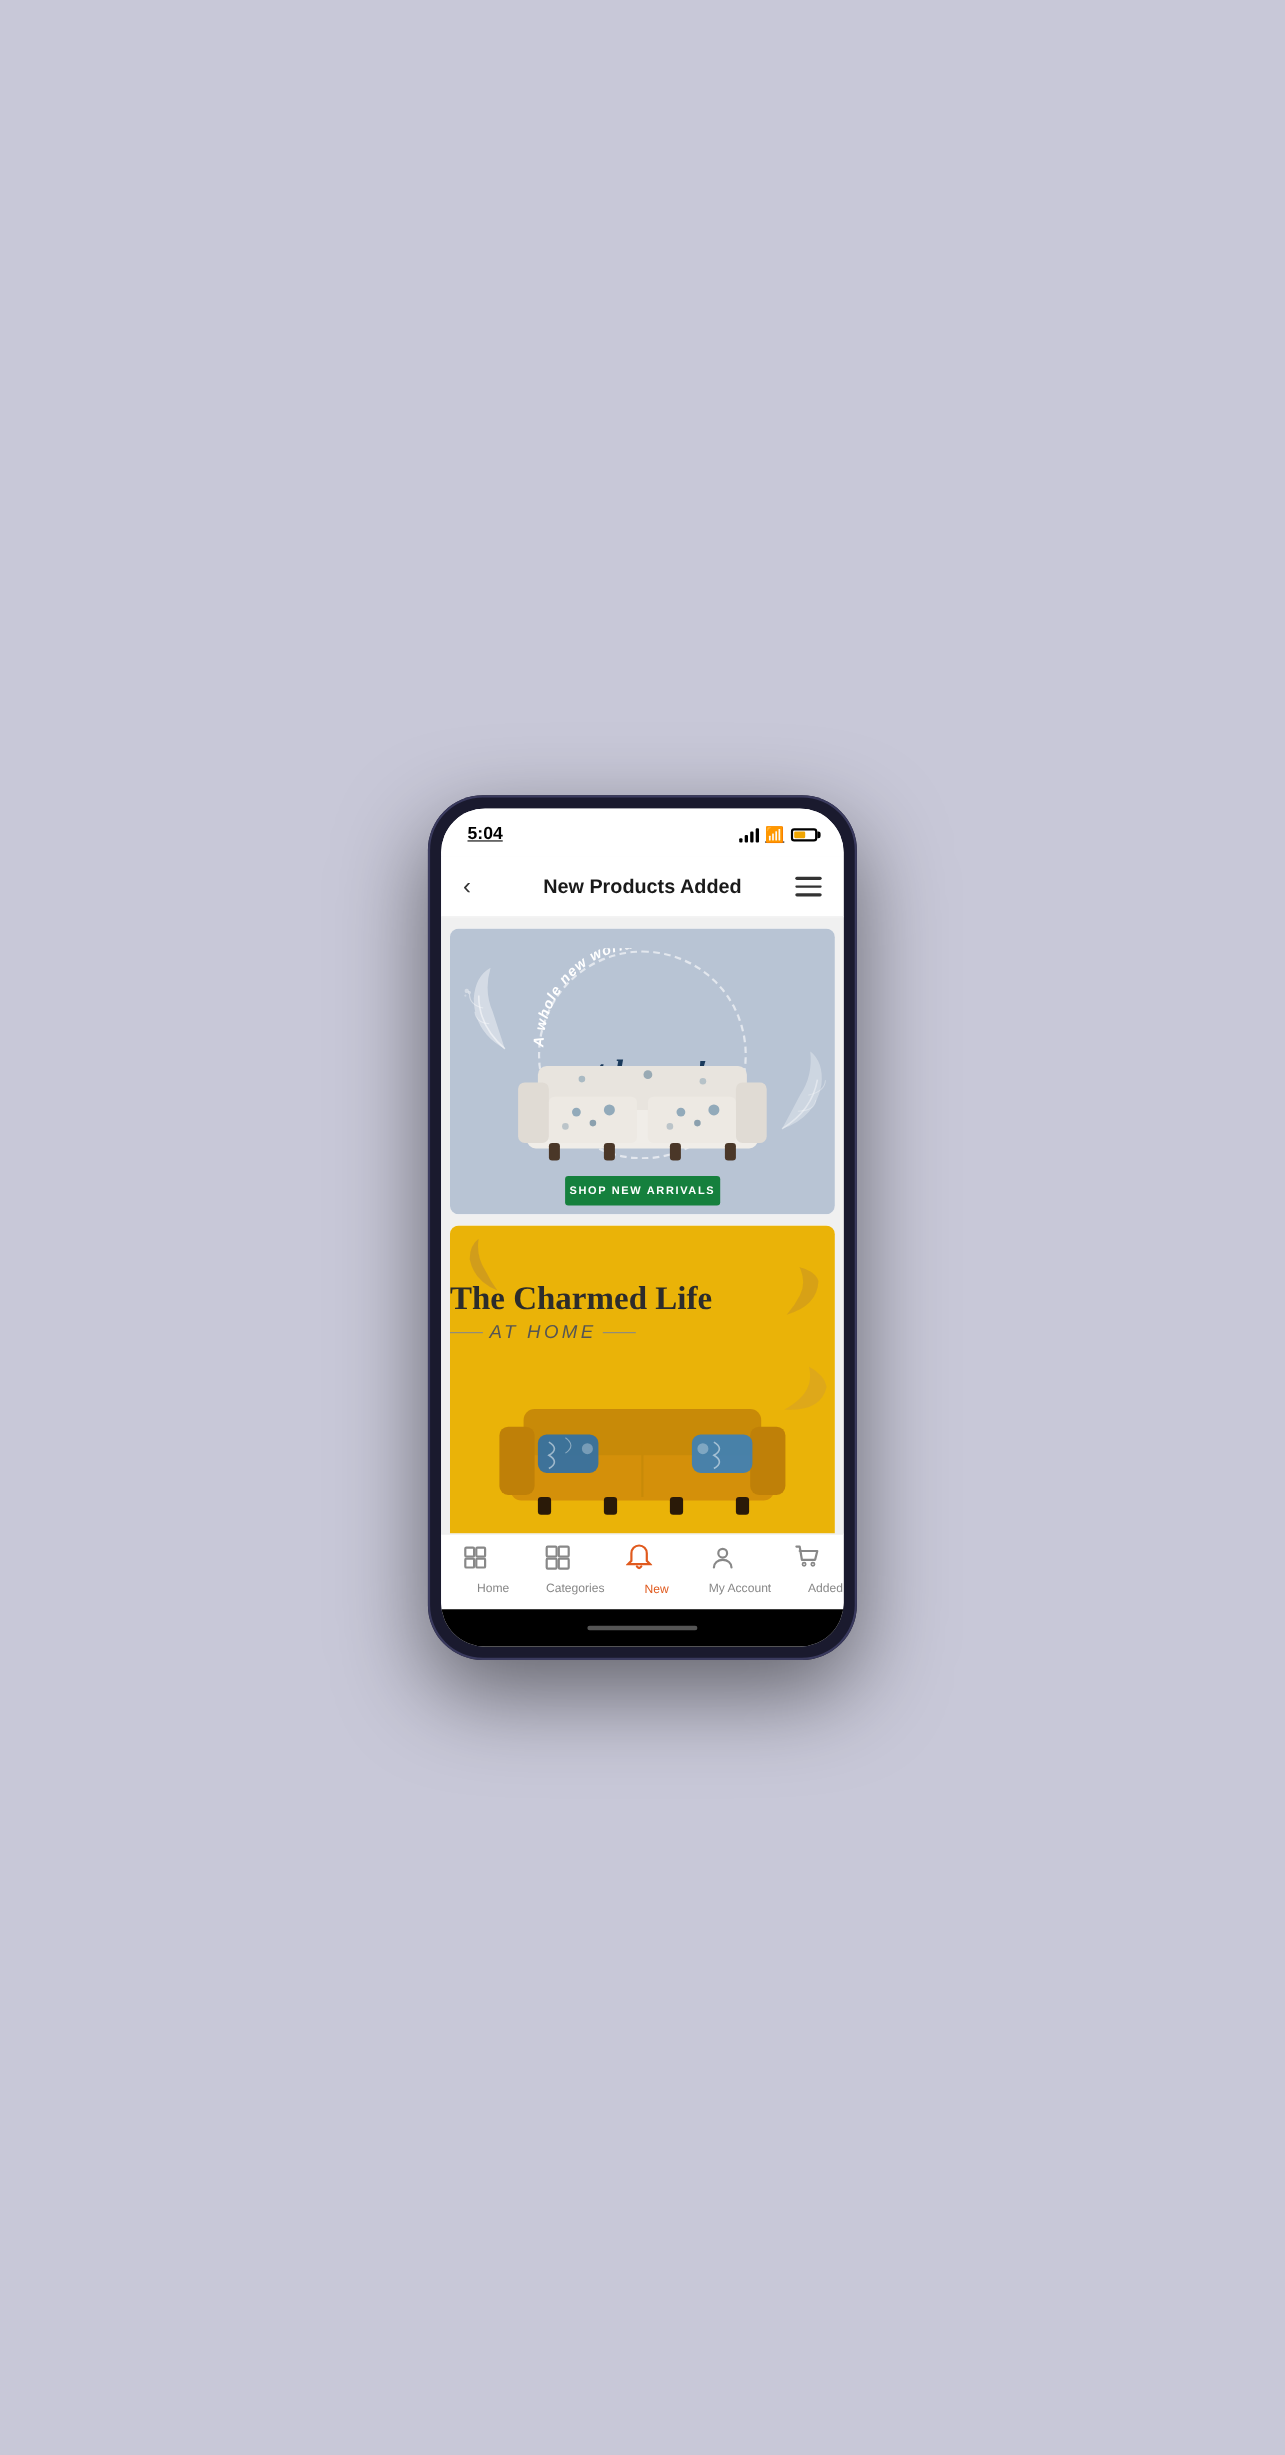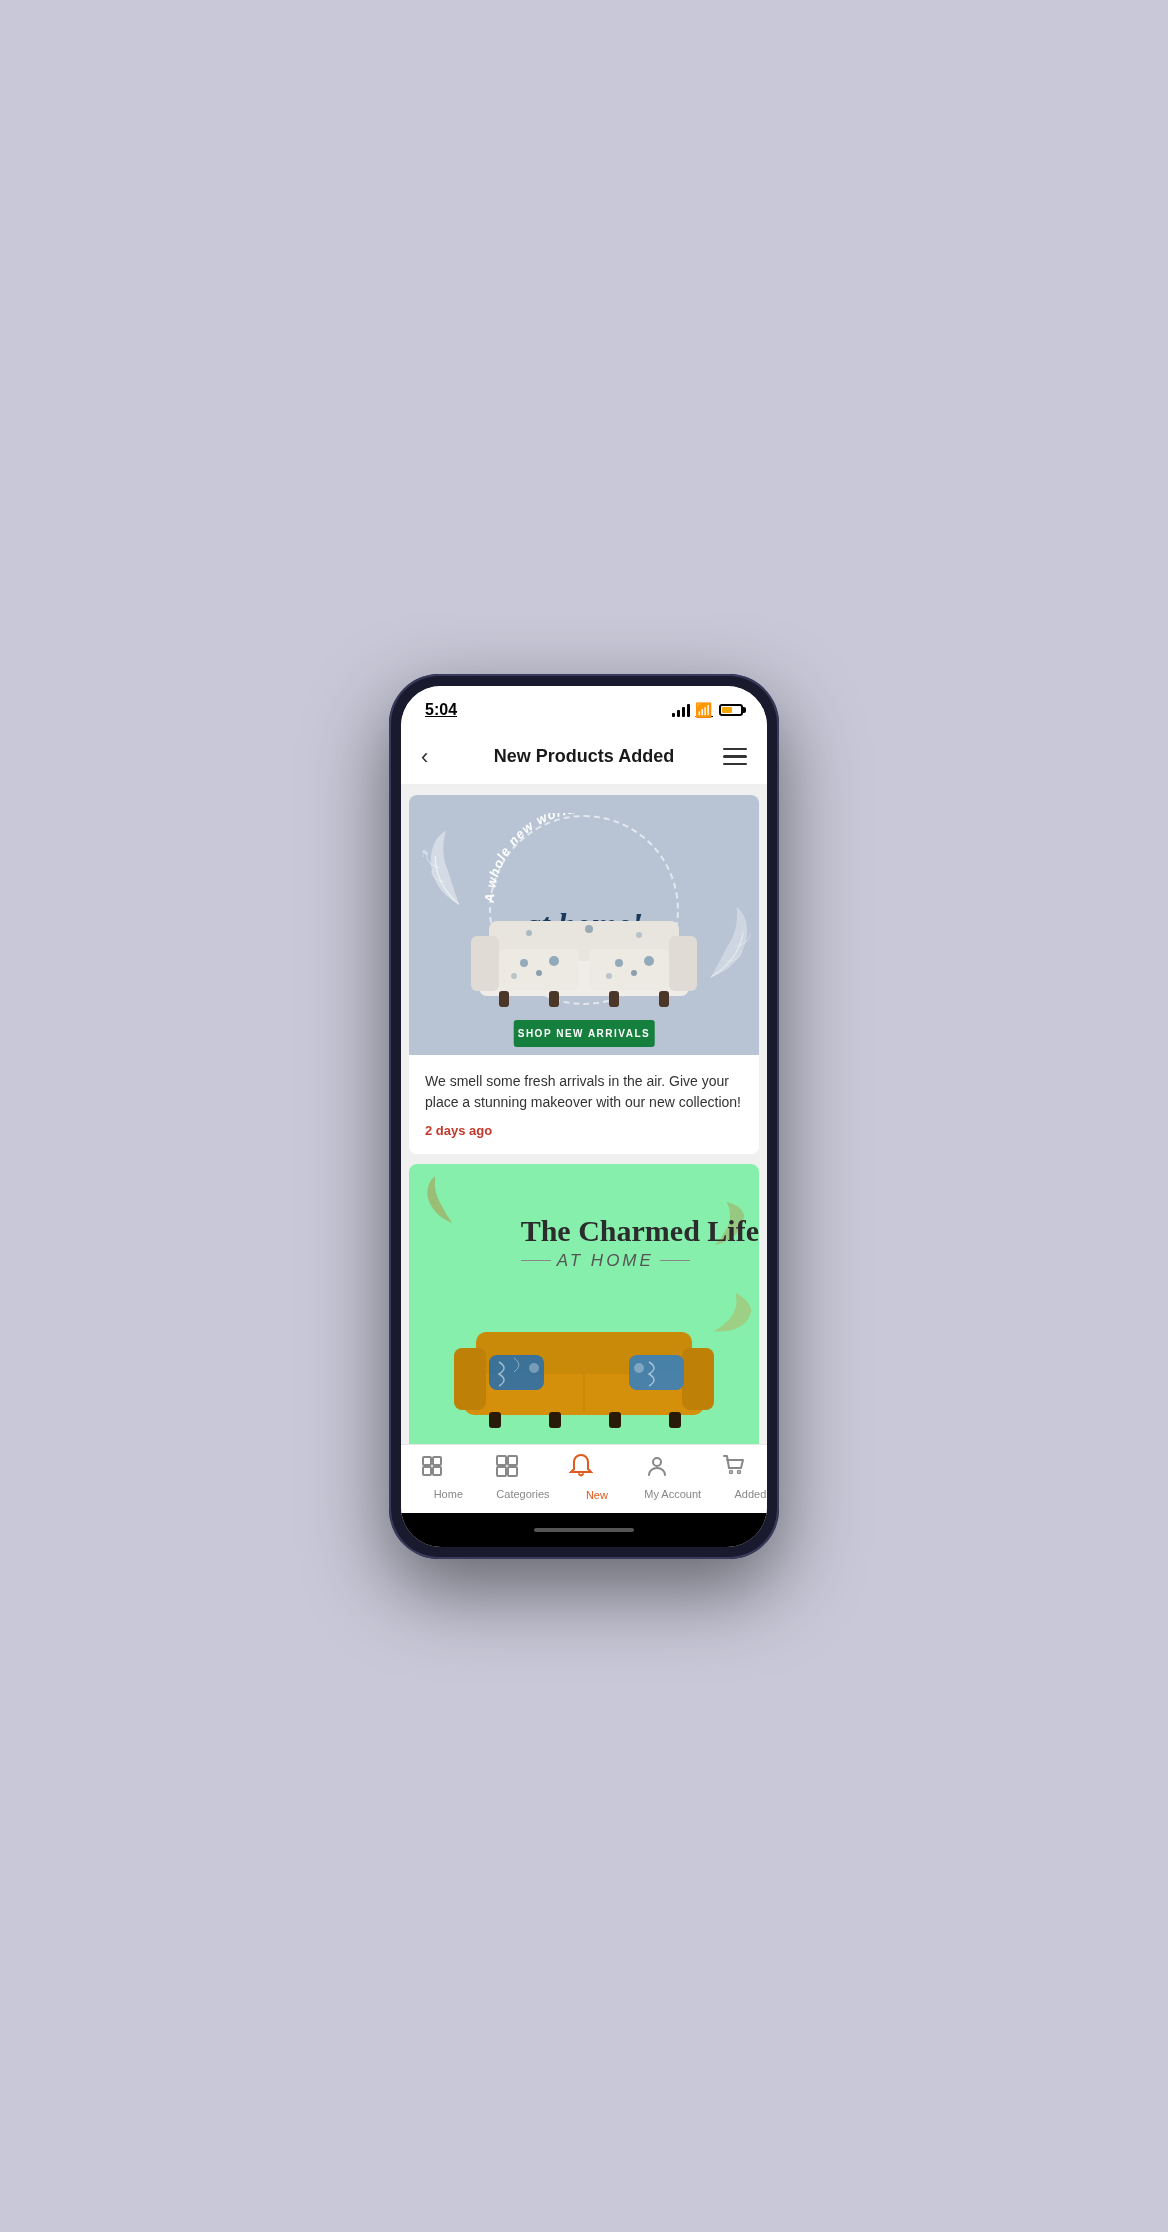--- a/index.html
+++ b/index.html
@@ -257,27 +257,27 @@
     }
 
     .card-time {
       font-size: 13px;
       font-weight: 600;
       color: #c0392b;
     }
 
     
     .card-banner-2 {
-      background: #86efac;
+      background: #eab308;
       position: relative;
       height: 280px;
       overflow: hidden;
       display: flex;
       flex-direction: column;
-      align-items: flex-end;
+      align-items: flex-start;
     }
 
     .banner2-title {
       font-size: 30px;
       font-weight: 800;
       color: #2c2c2c;
       text-align: center;
       margin-top: 30px;
       font-family: Georgia, serif;
       line-height: 1.1;
@@ -482,24 +482,20 @@
               <rect x="50" y="100" width="10" height="16" rx="3" fill="#4a3728"></rect>
               <rect x="100" y="100" width="10" height="16" rx="3" fill="#4a3728"></rect>
               <rect x="160" y="100" width="10" height="16" rx="3" fill="#4a3728"></rect>
               <rect x="210" y="100" width="10" height="16" rx="3" fill="#4a3728"></rect>
             </svg>
           </div>
 
           <div class="shop-btn">SHOP NEW ARRIVALS</div>
         </div>
 
-        <div class="card-body">
-          <div class="card-desc">We smell some fresh arrivals in the air. Give your place a stunning makeover with our new collection!</div>
-          <div class="card-time">2 days ago</div>
-        </div>
       </div>
 
       <div class="card" style="margin-bottom: 0; border-radius: 8px 8px 0 0;">
         <div class="card-banner-2">
 
           <div class="leaf-decoration-2 leaf-dec-tl">
             <svg width="45" height="55" viewBox="0 0 45 55">
               <path d="M22 50 Q5 35 8 15 Q12 3 22 0 Q14 15 18 30 Q19 40 22 50Z" fill="rgba(180,130,50,0.45)"></path>
             </svg>
           </div>

